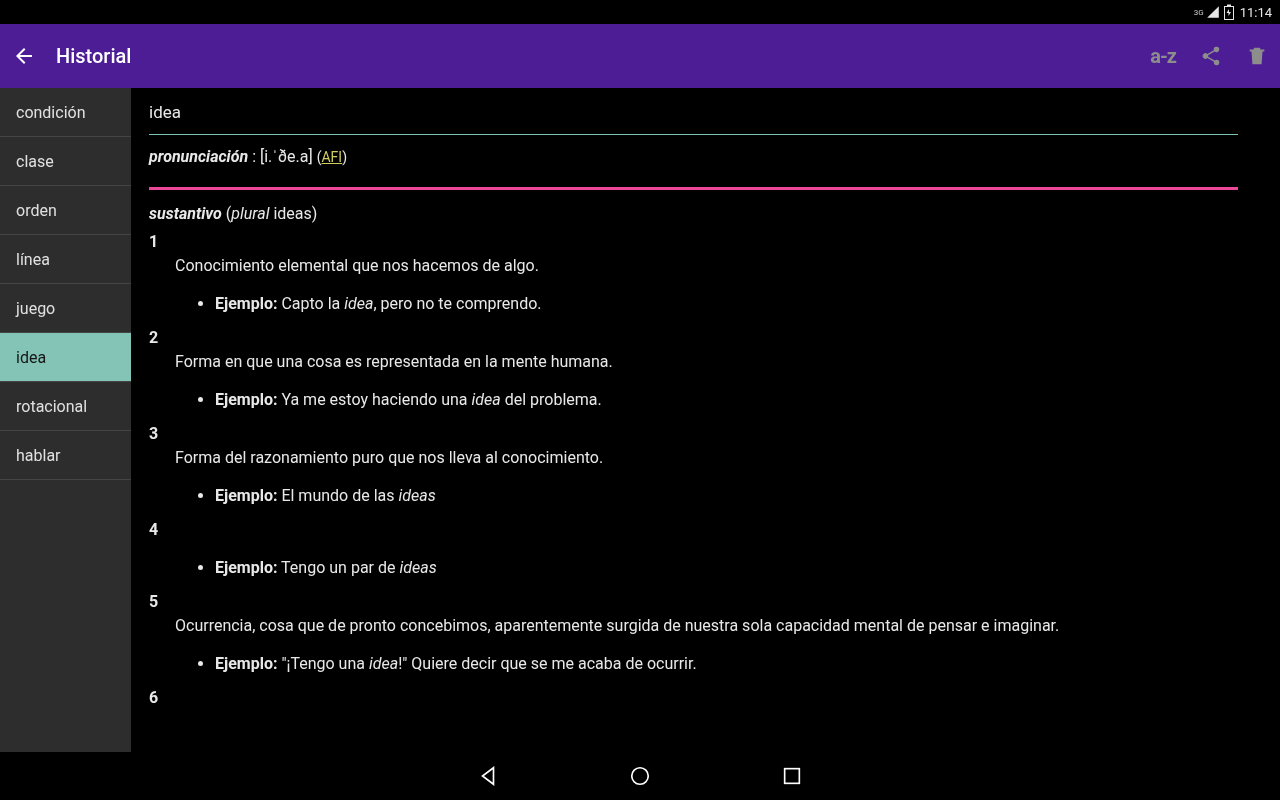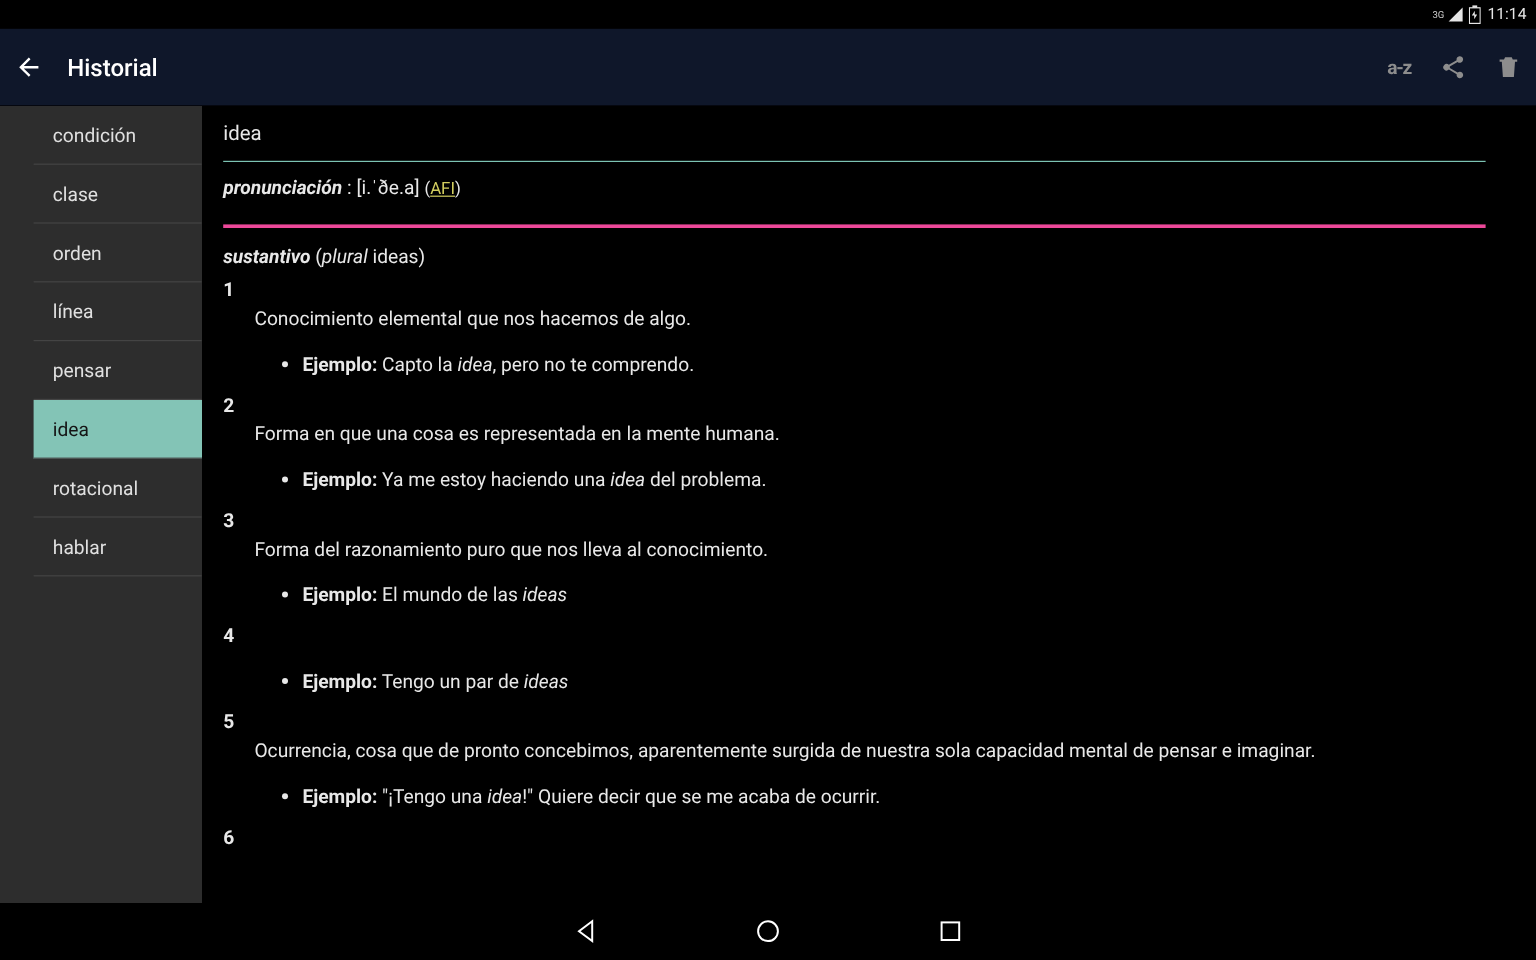--- a/index.html
+++ b/index.html
@@ -22,48 +22,47 @@
       padding-right: 8px;
       gap: 4px;
       font-size: 13px;
       color: #e6e6e6;
     }
     .status-bar .sig-label { font-size: 8px; margin-right: -2px; color: #ccc; }
     .status-bar svg { display: block; }
     
     .app-bar {
       height: 64px;
-      background: #0f172a;
+      background: #4c1d95;
       display: flex;
       align-items: center;
       padding: 0 12px;
     }
     .app-bar .back { width: 24px; height: 24px; cursor: pointer; }
     .app-bar .title {
       margin-left: 20px;
       font-size: 20px;
       font-weight: 500;
       color: #fff;
       flex: 1;
     }
     .app-bar .actions { display: flex; gap: 24px; align-items: center; }
     .app-bar .action-icon { width: 22px; height: 22px; cursor: pointer; fill: #8d8d8d; color: #8d8d8d; }
-    .az-text { font-size: 16px; font-weight: 700; color: #8d8d8d; cursor: pointer; letter-spacing: -1px; }
+    .az-text { font-size: 20px; font-weight: 700; color: #8d8d8d; cursor: pointer; letter-spacing: -1px; }
     
     .body-area {
       display: flex;
       height: calc(800px - 24px - 64px - 48px);
       background: #000;
     }
     .sidebar {
-      width: 168px;
+      width: 131px;
       background: #2d2d2d;
       overflow-y: auto;
       flex-shrink: 0;
-      padding-left: 28px;
     }
     .sidebar::-webkit-scrollbar { width: 0; }
     .sidebar-item {
       height: 49px;
       line-height: 49px;
       padding-left: 16px;
       font-size: 16px;
       color: #e0e0e0;
       border-bottom: 1px solid #444;
       cursor: pointer;
@@ -150,21 +149,21 @@
       </svg>
   </div>
 </div>
 
 <div class="body-area">
   <div class="sidebar" id="sidebar">
       <div class="sidebar-item">condición</div>
       <div class="sidebar-item">clase</div>
       <div class="sidebar-item">orden</div>
       <div class="sidebar-item">línea</div>
-      <div class="sidebar-item">pensar</div>
+      <div class="sidebar-item">juego</div>
       <div class="sidebar-item active">idea</div>
       <div class="sidebar-item">rotacional</div>
       <div class="sidebar-item">hablar</div>
     </div>
   <div class="content">
     <div class="headword">idea</div>
     <div class="pron-row">
       <span class="label">pronunciación</span><span> : </span><span>[i.ˈðe.a]</span>
       <span class="paren"> (</span><a class="afi">AFI</a><span class="paren">)</span>
     </div>

